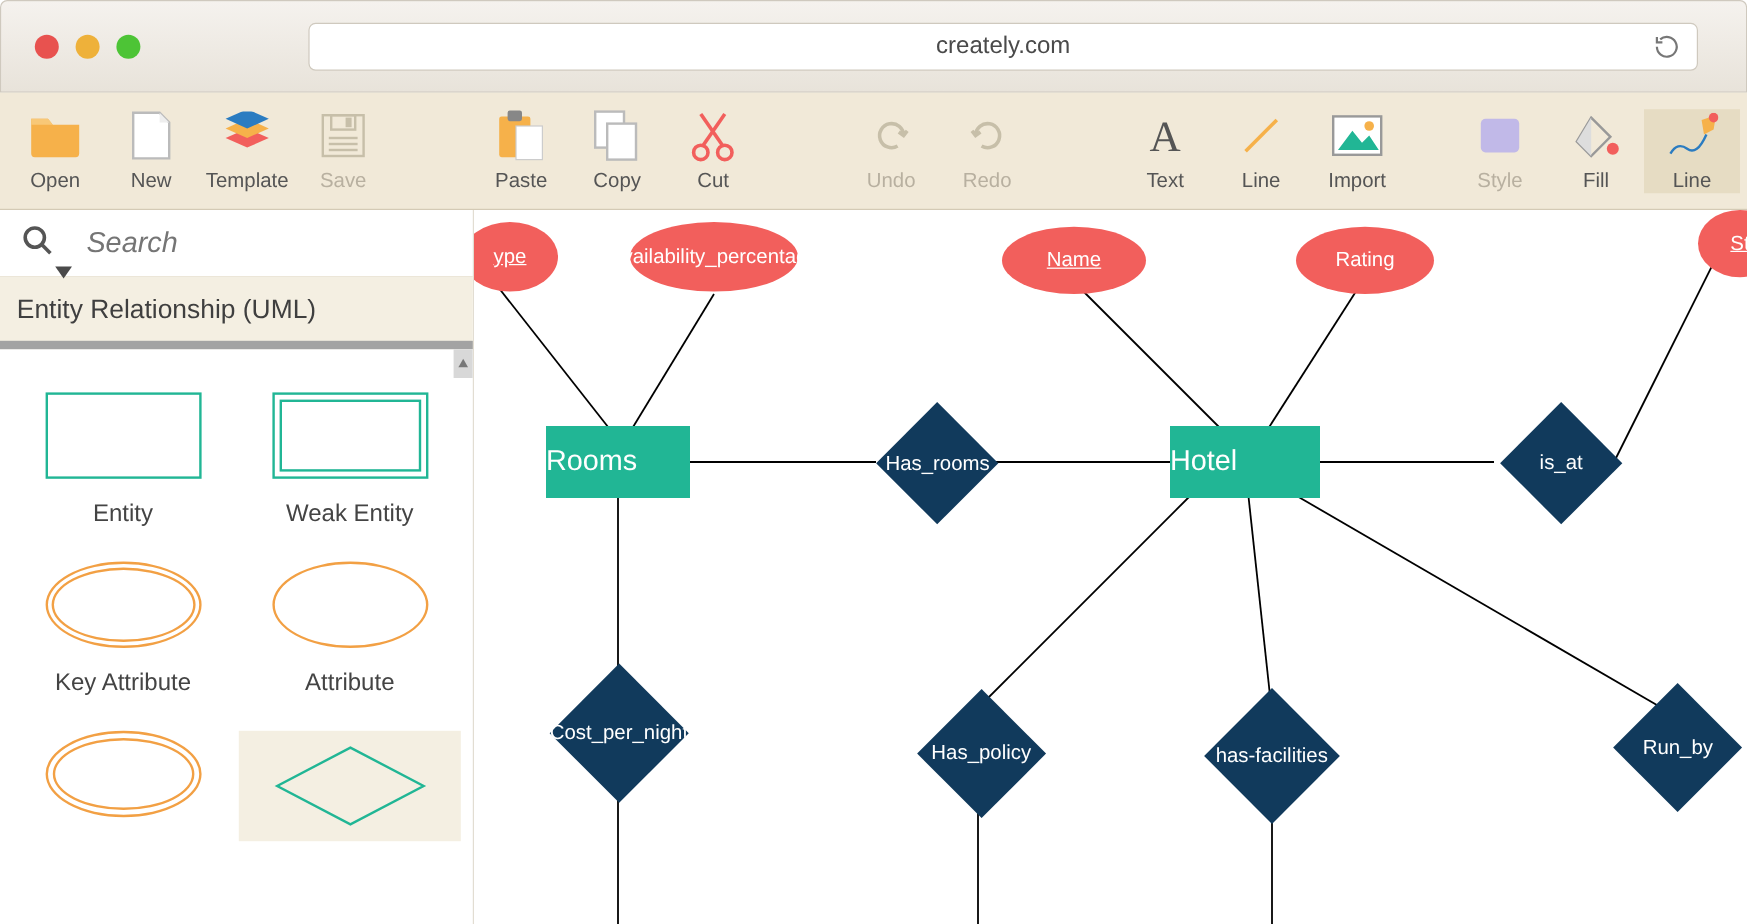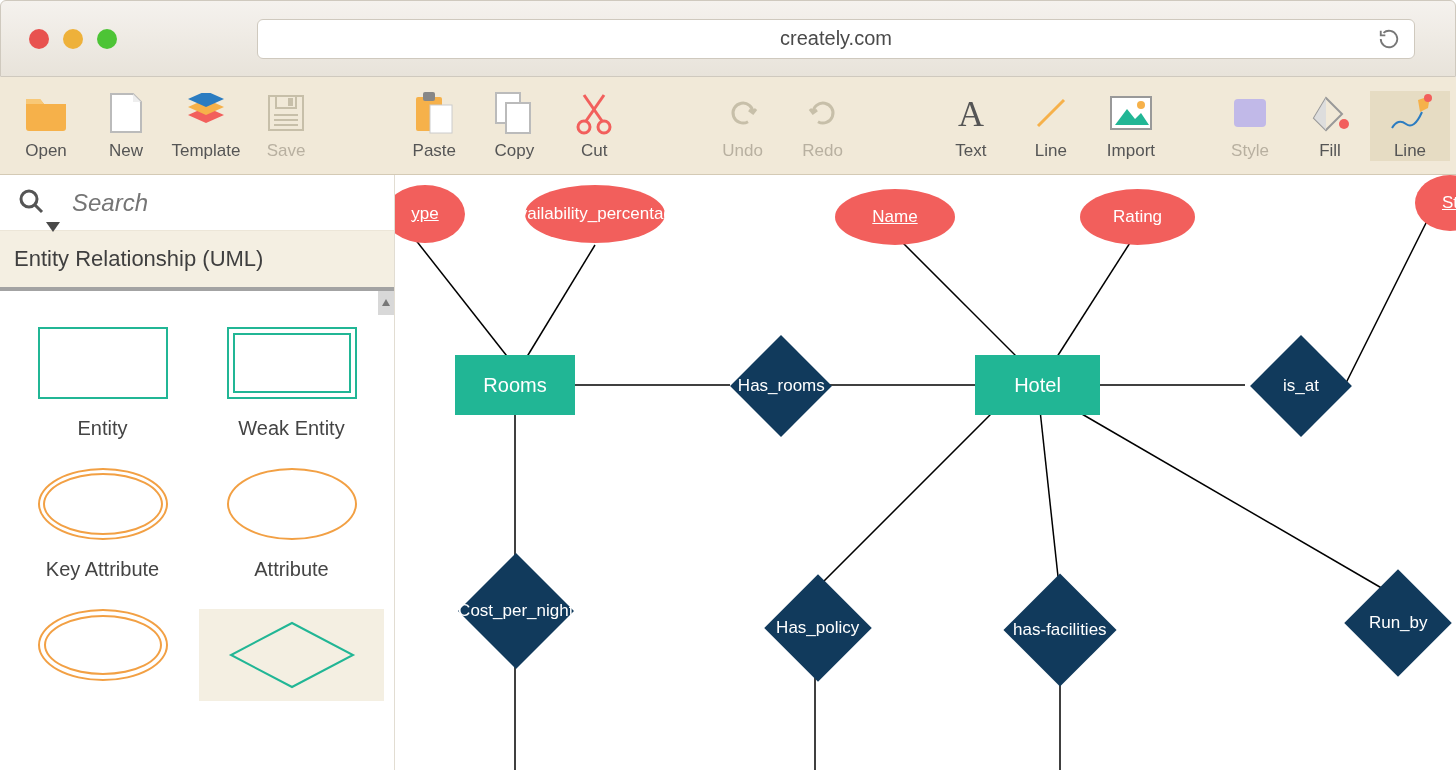--- a/index.html
+++ b/index.html
@@ -112,21 +112,21 @@
   left: 46px;
   top: 47px;
   width: 0; height: 0;
   border-left: 7px solid transparent;
   border-right: 7px solid transparent;
   border-top: 10px solid #4a4a4a;
 }
 .category-header {
   height: 60px;
   background: #f4efe2;
-  border-bottom: 4px solid #a3a3a3;
+  border-bottom: 7px solid #a3a3a3;
   display: flex;
   align-items: center;
   padding-left: 14px;
   font-size: 22px;
   color: #3f3f3f;
 }
 .shapes-panel {
   flex: 1;
   position: relative;
   overflow: hidden;
@@ -191,22 +191,22 @@
   text-align: center;
   padding: 4px 8px;
 }
 .er-attr.key { text-decoration: underline; }
 .er-entity {
   position: absolute;
   background: #21b695;
   color: #fff;
   display: flex;
   align-items: center;
-  justify-content: center;
-  font-size: 20px;
+  justify-content: flex-start;
+  font-size: 24px;
 }
 .er-rel {
   position: absolute;
   transform: rotate(45deg);
   background: #113a5c;
   color: #fff;
   display: flex;
   align-items: center;
   justify-content: center;
 }

